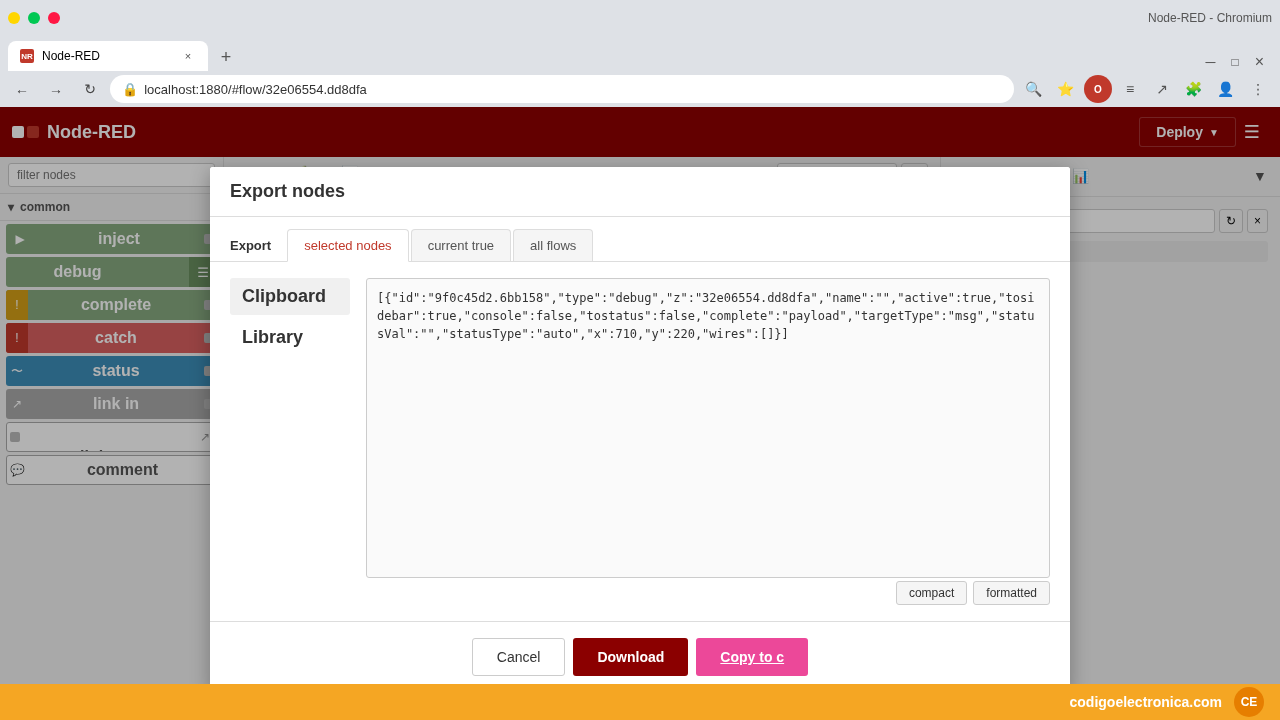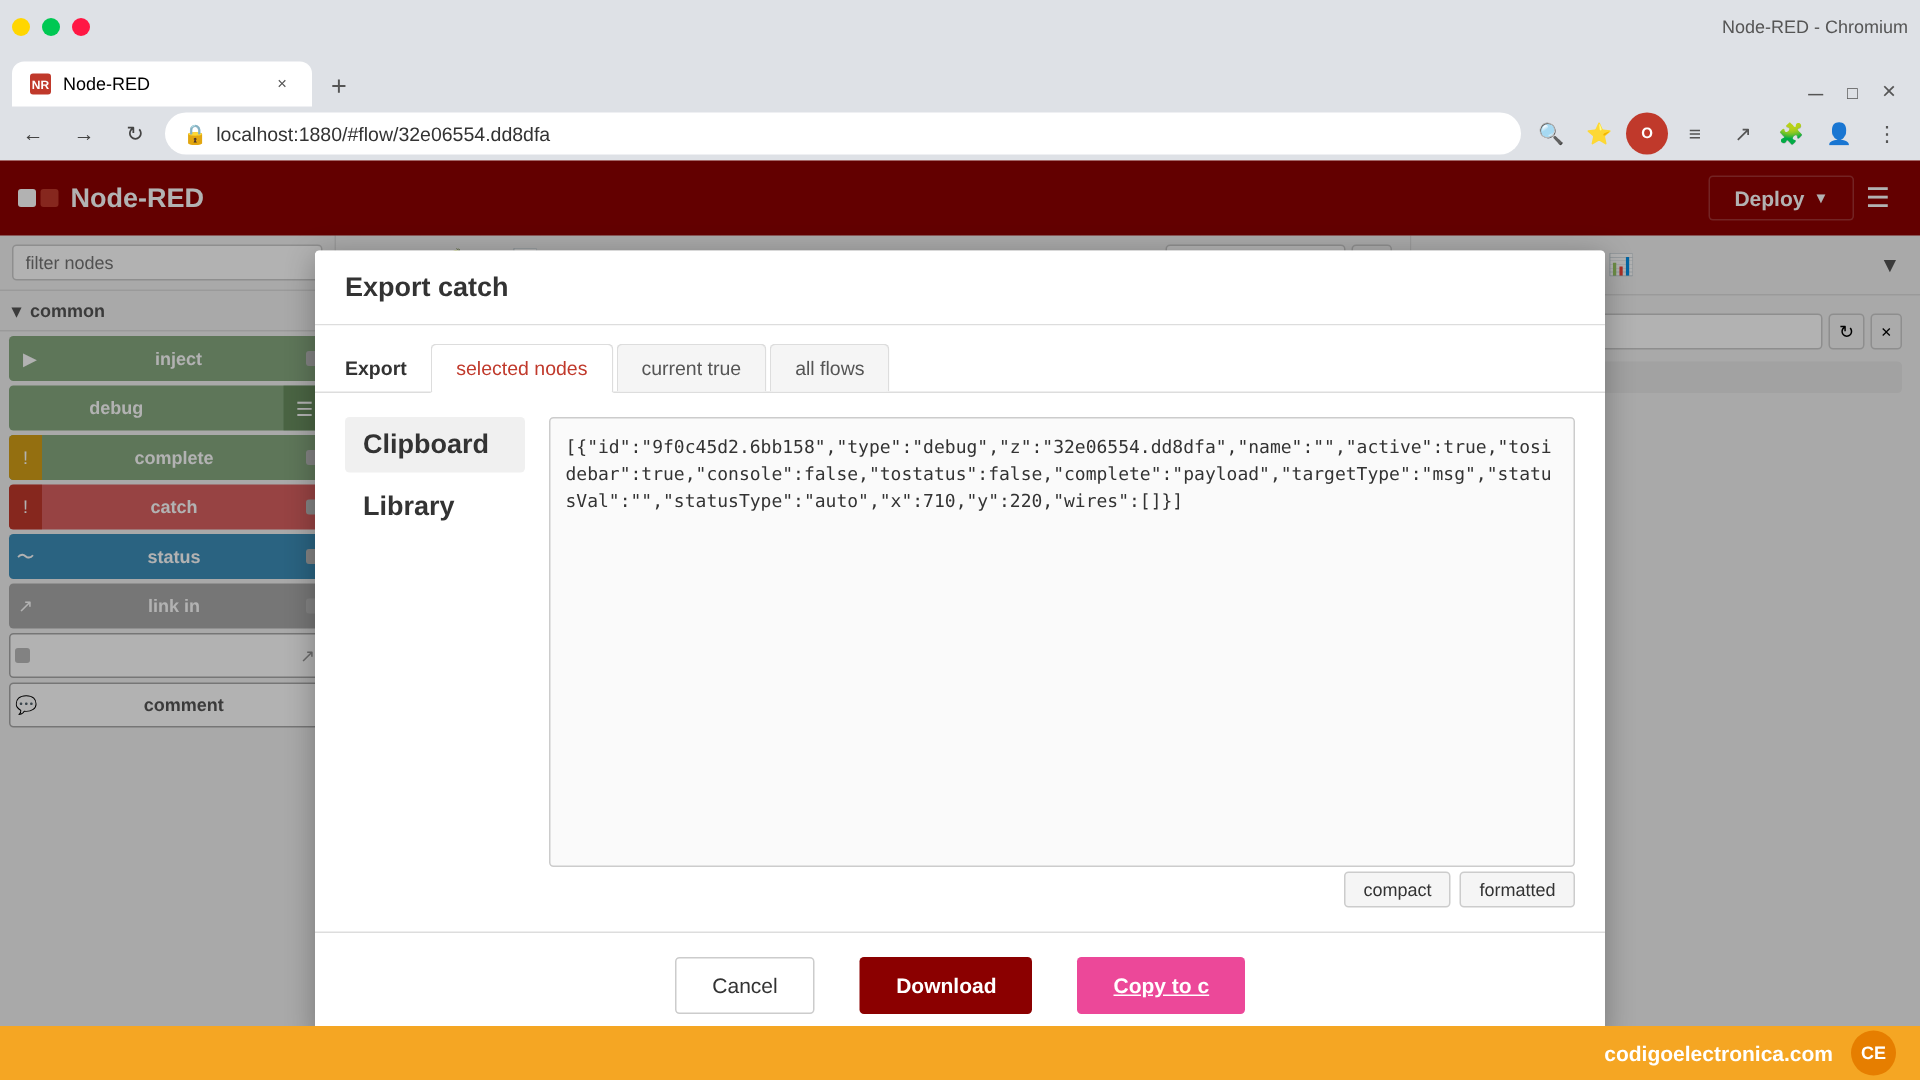--- a/index.html
+++ b/index.html
@@ -214,21 +214,21 @@
       cursor: grab;
       position: relative;
     }
     .node-icon {
       width: 28px; height: 30px;
       display: flex; align-items: center; justify-content: center;
       color: #fff; font-size: 12px;
     }
     .node-label {
       flex: 1; text-align: center;
-      font-size: 12px; font-weight: bold;
+      font-size: 16px; font-weight: bold;
       color: #fff;
     }
     .node-port {
       width: 10px; height: 10px;
       background: #bbb;
       border-radius: 2px;
       margin-right: 3px;
     }
     .node-inject { background: #87a980; }
     .node-debug { background: #87a980; gap: 40px; }
@@ -408,21 +408,21 @@
       border: 1px solid #ccc;
       border-radius: 3px;
       background: #f5f5f5;
       cursor: pointer;
       font-size: 12px;
       color: #333;
     }
     .modal-footer {
       display: flex;
       justify-content: center;
-      gap: 30px;
+      gap: 8px;
       padding: 16px;
       border-top: 1px solid #ddd;
       background: #fff;
     }
     .btn-cancel {
       padding: 10px 24px;
       background: #fff;
       border: 1px solid #ccc;
       border-radius: 3px;
       cursor: pointer;
@@ -699,21 +699,21 @@
         <span>ragging its JSON</span><br>
         <span>r with</span>
         <span class="ctrl-i">ctrl-i</span>
       </div>
     </div>
   </div>
 
   <div class="modal-overlay">
     <div class="modal">
       <div class="modal-header">
-        <span class="modal-title">Export catch</span>
+        <span class="modal-title">Export nodes</span>
       </div>
       <div class="modal-body">
 
         <div class="export-tabs">
           <span class="export-tab-label">Export</span>
           <button class="export-tab active">selected nodes</button>
           <button class="export-tab">current true</button>
           <button class="export-tab">all flows</button>
         </div>
 

